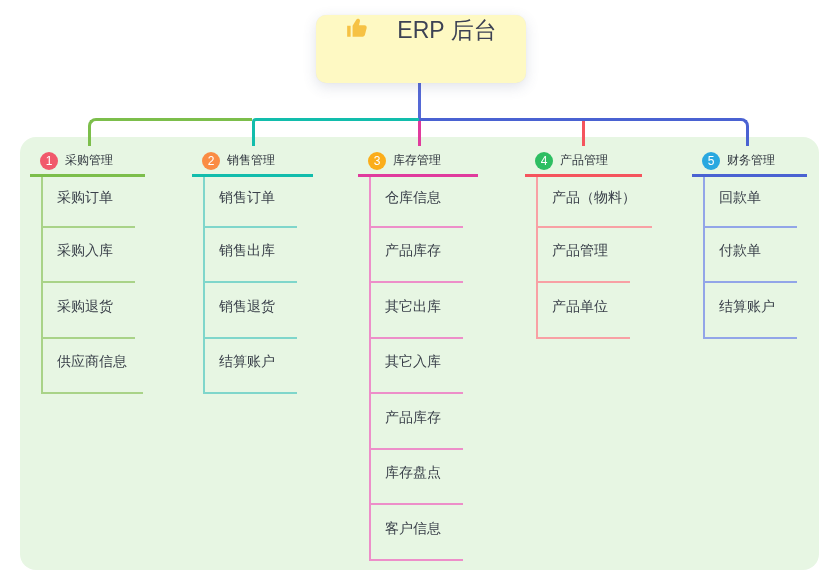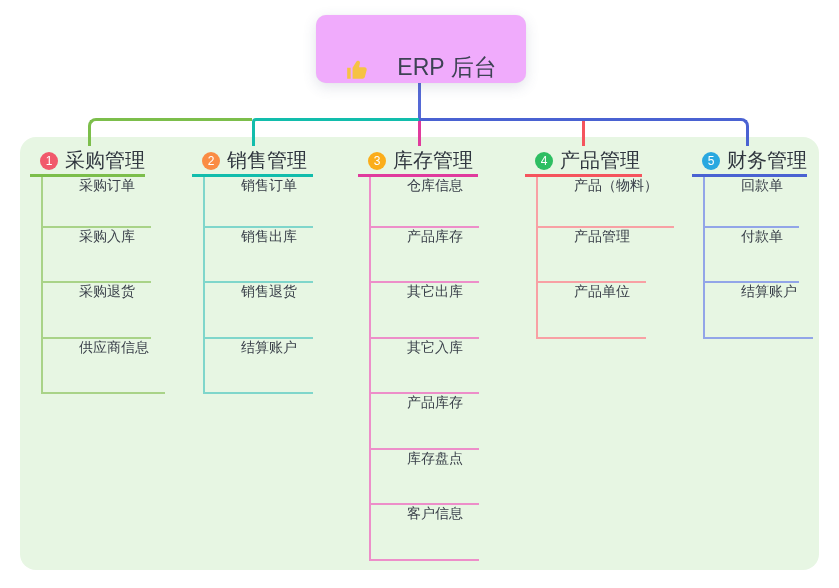--- a/index.html
+++ b/index.html
@@ -3,23 +3,23 @@
 <meta charset="utf-8">
 <style>
   html,body{margin:0;padding:0;background:#ffffff;}
   body{font-family:"Liberation Sans","DejaVu Sans",sans-serif;}
   .stage{position:relative;width:839px;height:588px;background:#ffffff;overflow:hidden;}
 
   
   .panel{position:absolute;left:20px;top:137px;width:799px;height:433px;border-radius:16px;}
 
   
-  .root-card{position:absolute;left:316px;top:15px;width:210px;height:68px;background:#f0abfc;
+  .root-card{position:absolute;left:316px;top:15px;width:210px;height:68px;background:#fef9c3;
     border-radius:10px;box-shadow:0 4px 14px rgba(70,80,120,.16),0 0 1px rgba(0,0,0,.08);
-    display:flex;align-items:flex-end;justify-content:center;gap:26px;
+    display:flex;align-items:flex-start;justify-content:center;gap:26px;
     font-size:23px;font-weight:500;color:#3D4254;cursor:pointer;}
   .root-card svg{display:block;}
 
   
   .vline{position:absolute;width:3px;}
   #root-line{left:418px;top:83px;height:36px;}
   .bus{position:absolute;top:118px;height:28px;box-sizing:border-box;}
   #bus-left{left:88px;width:164px;border-left:3px solid;border-top:3px solid;border-top-left-radius:8px;}
   #bus-mid{left:252px;width:167px;border-left:3px solid;border-top:3px solid;border-top-left-radius:4px;}
   #bus-right{left:419px;width:330px;border-top:3px solid;border-right:3px solid;border-top-right-radius:8px;}
@@ -31,25 +31,25 @@
   .branch[data-branch="0"]{left:30px;width:115px;}
   .branch[data-branch="1"]{left:192px;width:121px;}
   .branch[data-branch="2"]{left:358px;width:120px;}
   .branch[data-branch="3"]{left:525px;width:117px;}
   .branch[data-branch="4"]{left:692px;width:115px;}
 
   .branch-header{height:30px;border-bottom:3px solid var(--main);display:flex;align-items:center;
     gap:7px;padding-left:10px;box-sizing:border-box;cursor:pointer;}
   .badge{width:18px;height:18px;border-radius:50%;background:var(--badge);color:#fff;
     font-size:12px;line-height:18px;text-align:center;flex:0 0 auto;}
-  .branch-label{font-size:20px;font-weight:500;color:#30363F;white-space:nowrap;}
+  .branch-label{font-size:12px;font-weight:500;color:#30363F;white-space:nowrap;}
 
   .children{margin-left:11px;border-left:2px solid var(--light);}
-  .child{height:55.5px;display:flex;align-items:flex-start;width:fit-content;min-width:92px;
-    border-bottom:2px solid var(--light);box-sizing:border-box;cursor:pointer;padding-left:22px;}
+  .child{height:55.5px;display:flex;align-items:center;width:fit-content;min-width:92px;
+    border-bottom:2px solid var(--light);box-sizing:border-box;cursor:pointer;}
   .child:first-child{height:50.5px;}
   .child span{font-size:14px;color:#3A404A;white-space:nowrap;padding:0 16px 6px 14px;}
 </style>
 </head>
 <body>
 
 <div class="stage">
 
   <div class="panel" style="background: rgb(231, 246, 227);"></div>
 

